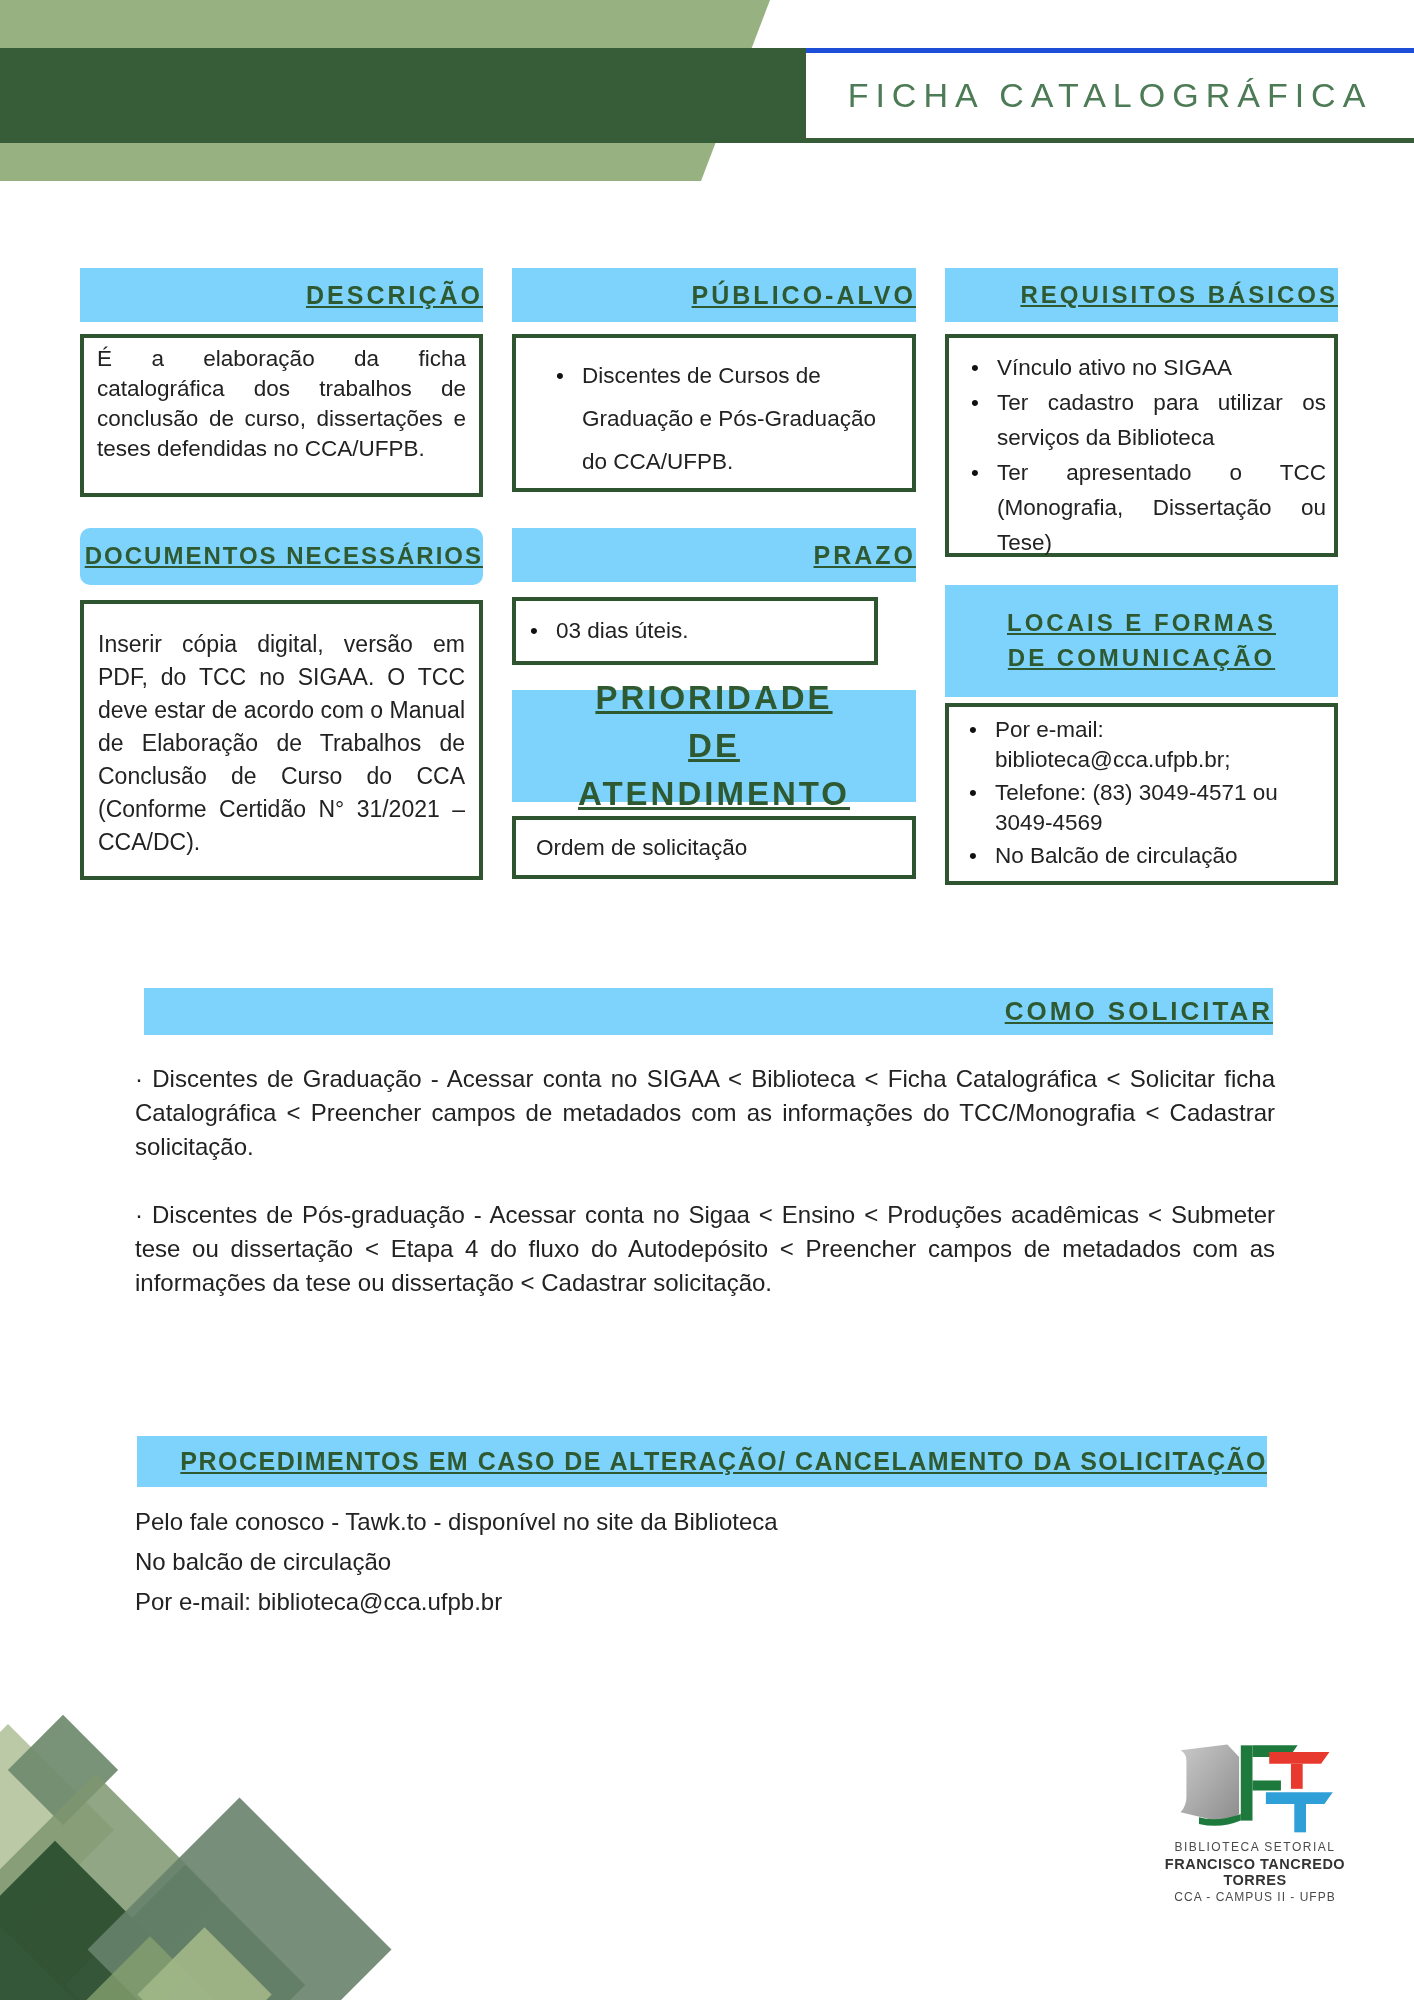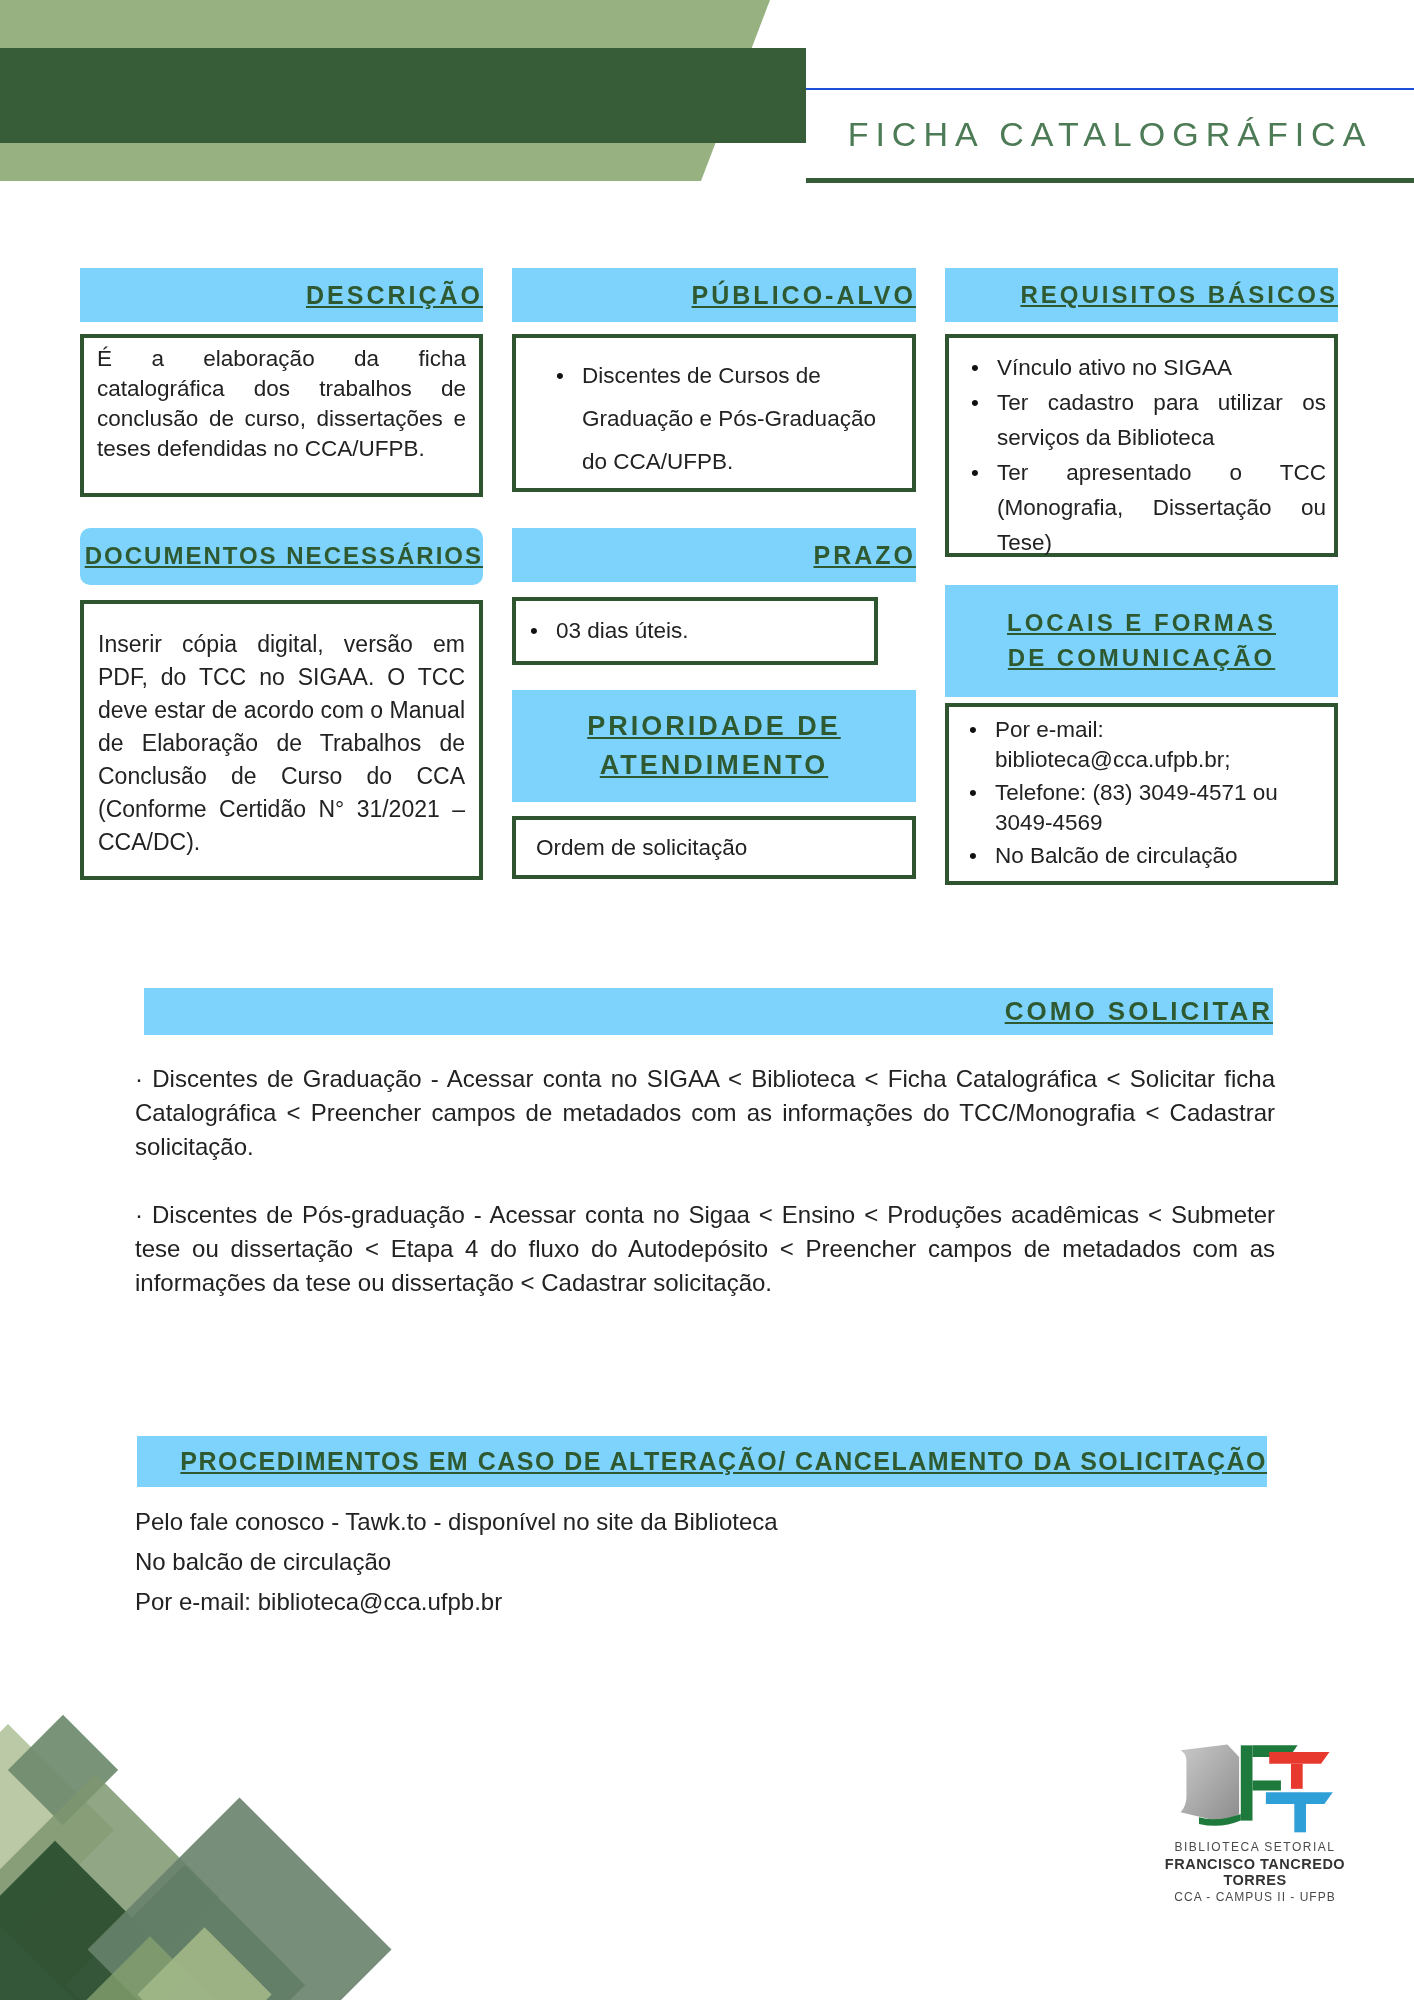--- a/index.html
+++ b/index.html
@@ -8,22 +8,22 @@
     overflow:hidden;font-family:"Liberation Sans",sans-serif;color:#222;
   }
   
   .sage-band{
     position:absolute;left:0;top:0;width:810px;height:181px;background:#98B180;
     clip-path:polygon(0 0,770px 0,701px 181px,0 181px);
   }
   .dark-band{position:absolute;left:0;top:48px;width:806px;height:95px;background:#365C38;}
   .title-box{
     position:absolute;left:806px;top:48px;width:608px;height:95px;background:#ffffff;
-    border-top:2px solid #1d4ed8;border-bottom:5px solid #365C38;box-sizing:border-box;
-    display:flex;align-items:center;justify-content:center;margin-top:40px;
+    border-top:5px solid #1d4ed8;border-bottom:5px solid #365C38;box-sizing:border-box;
+    display:flex;align-items:center;justify-content:center;
   }
   .title-box span{font-size:34px;letter-spacing:7px;color:#4C7B55;font-weight:400;white-space:nowrap;}
   
   .hbar{
     position:absolute;background:#7dd3fc;color:#2F5A31;font-weight:700;
     display:flex;align-items:center;justify-content:flex-end;text-align:center;
     letter-spacing:3px;line-height:1.45;text-decoration:underline;
   }
   
   .cardbox{
@@ -92,21 +92,21 @@
 
   <div class="hbar" style="left:512px;top:528px;width:404px;height:54px;font-size:25px;">
     <span>PRAZO</span>
   </div>
   <div class="cardbox" style="left:512px;top:597px;width:366px;height:68px;display:flex;align-items:center;">
     <ul class="blist" style="width:100%;">
       <li>03 dias úteis.</li>
     </ul>
   </div>
 
-  <div class="hbar" style="left:512px;top:690px;width:404px;height:112px;font-size:27px;padding:0 60px;box-sizing:border-box;">
+  <div class="hbar" style="left:512px;top:690px;width:404px;height:112px;font-size:33px;padding:0 60px;box-sizing:border-box;">
     <span>PRIORIDADE DE ATENDIMENTO</span>
   </div>
   <div class="cardbox" style="left:512px;top:816px;width:404px;height:63px;display:flex;align-items:center;padding-left:20px;">
     <span>Ordem de solicitação</span>
   </div>
 
   <div class="hbar" style="left:945px;top:585px;width:393px;height:112px;font-size:24px;padding:0 40px;box-sizing:border-box;">
     <span>LOCAIS E FORMAS DE COMUNICAÇÃO</span>
   </div>
   <div class="cardbox" style="left:945px;top:703px;width:393px;height:182px;padding:8px 6px;line-height:30px;">

